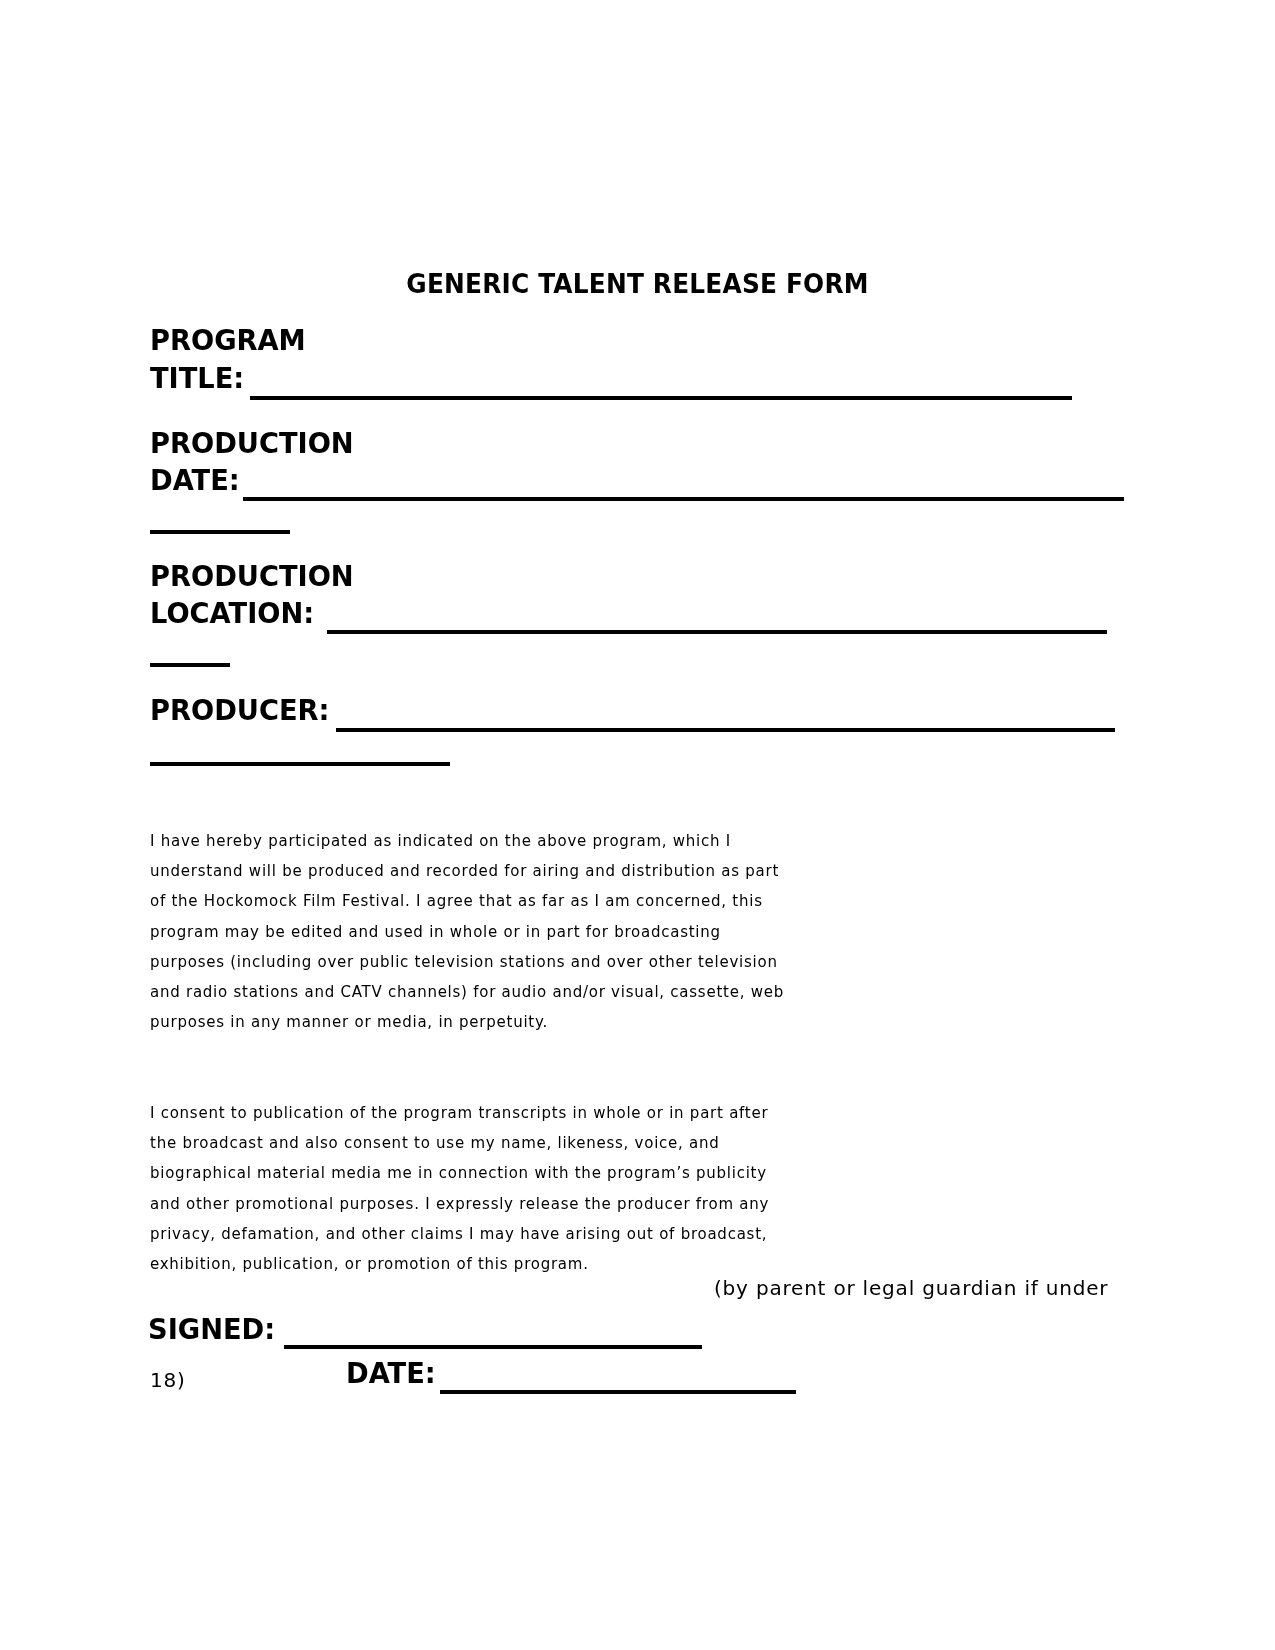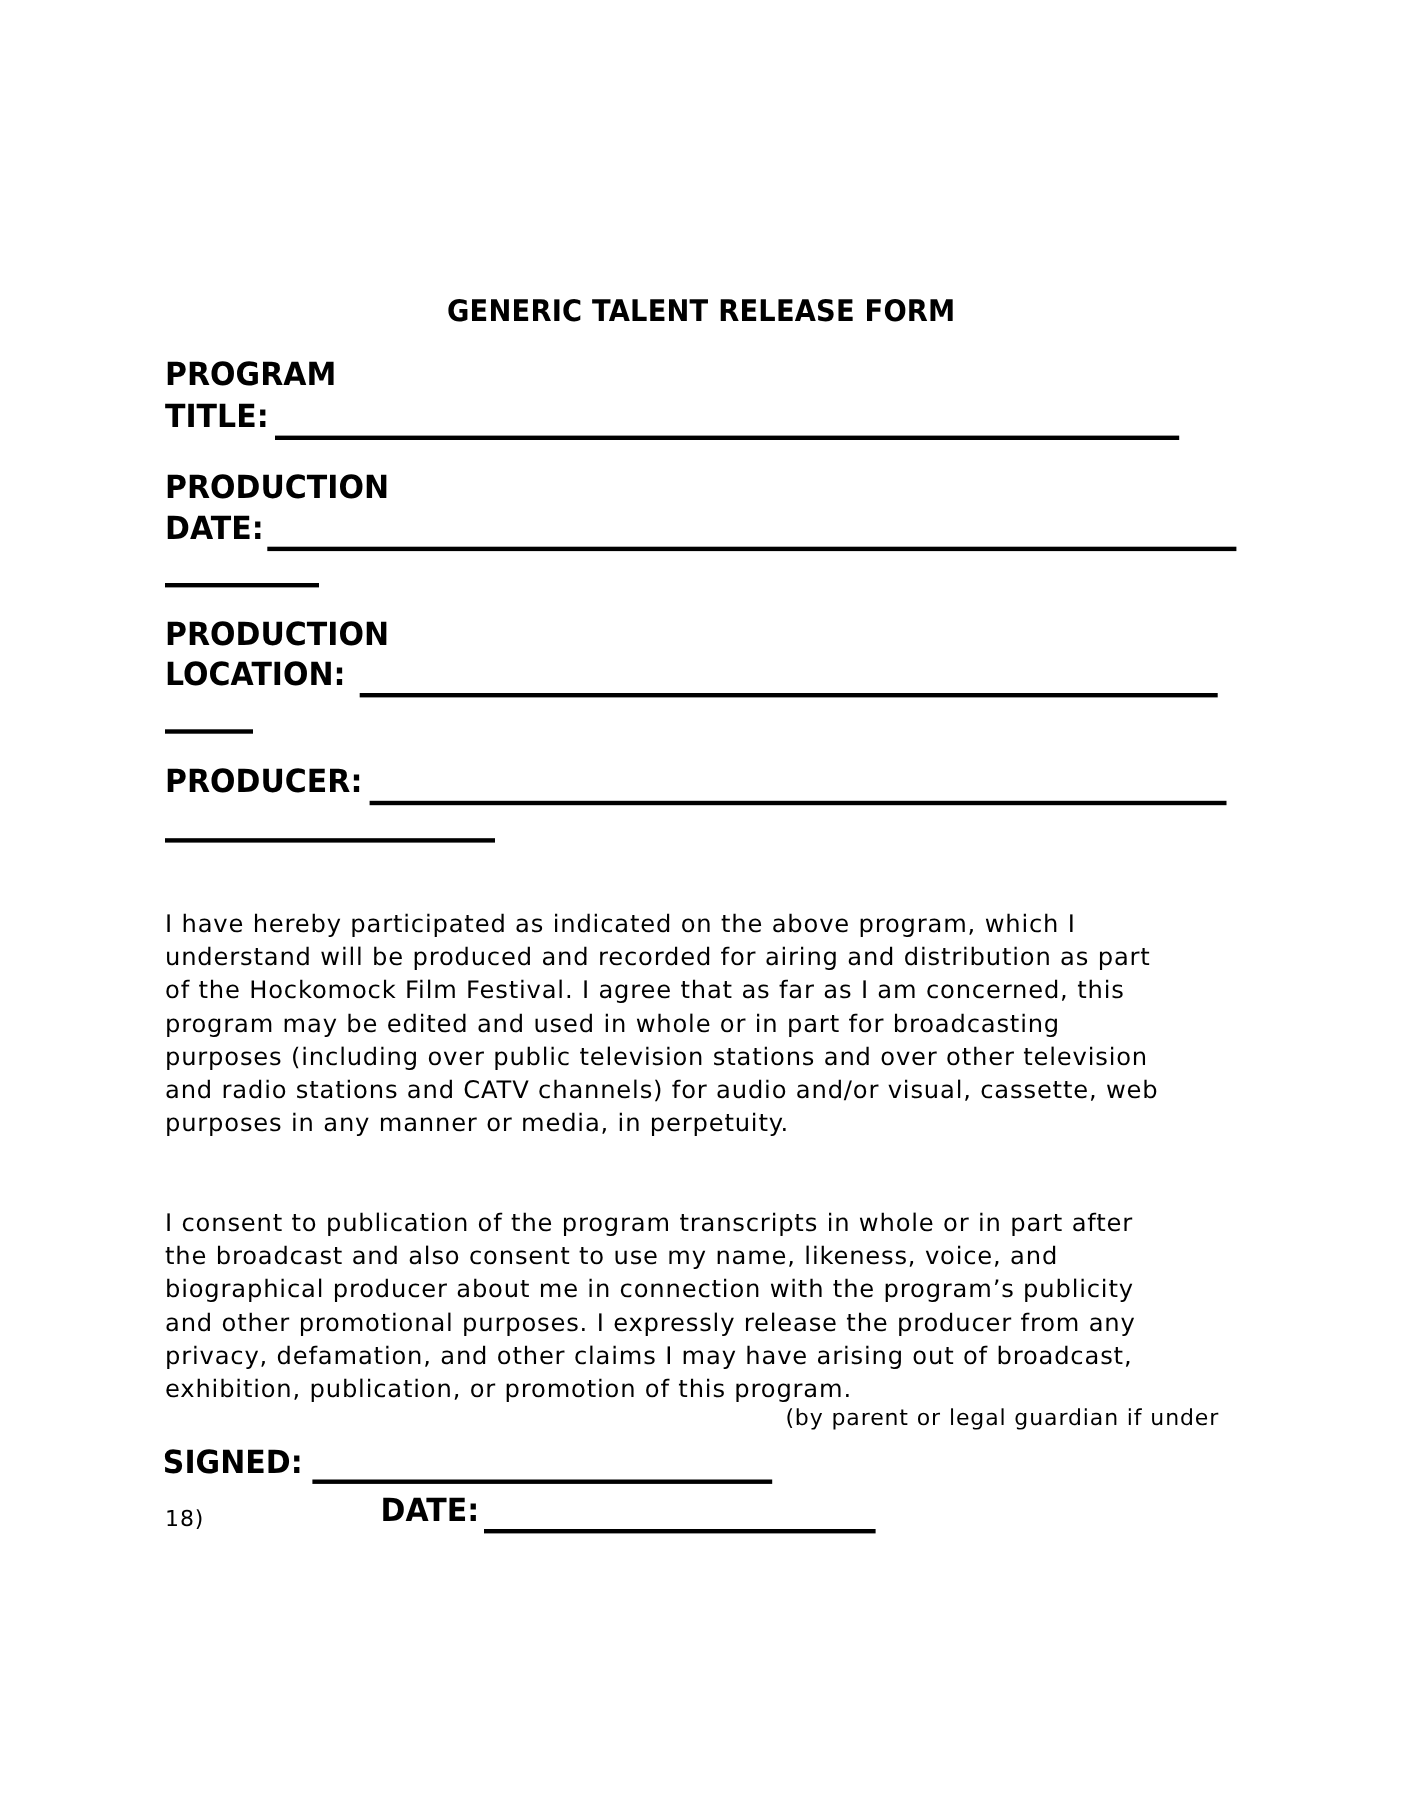--- a/index.html
+++ b/index.html
@@ -4,21 +4,21 @@
 <style>
   html, body { margin: 0; padding: 0; background: #ffffff; }
   body { width: 1275px; height: 1650px; position: relative; overflow: hidden;
          font-family: "DejaVu Sans", "Liberation Sans", sans-serif; color: #000; }
   .page { position: absolute; left: 0; top: 0; width: 1244px; height: 1650px; }
   .title { position: absolute; top: 268px; left: 0; width: 1275px; text-align: center;
            font-weight: bold; font-size: 27px; letter-spacing: 0.2px; transform: scaleX(0.92); }
   .lbl { position: absolute; left: 150px; font-weight: bold; font-size: 29px; line-height: 37px;
          white-space: nowrap; transform-origin: left center; transform: scaleX(0.94); }
   .line { position: absolute; height: 4px; background: #000; }
-  .para { position: absolute; left: 150px; width: 1000px; font-size: 22px; line-height: 30.2px;
+  .para { position: absolute; left: 150px; width: 1000px; font-size: 15px; line-height: 30.2px;
           letter-spacing: 0.75px; }
   .para p { margin: 0; white-space: nowrap; }
   .sign { position: absolute; font-weight: bold; font-size: 29px; white-space: nowrap;
           transform-origin: left center; transform: scaleX(0.94); }
   .small { position: absolute; font-size: 20px; letter-spacing: 0.8px; white-space: nowrap; }
 </style>
 </head>
 <body>
 
 <div class="page">
@@ -49,21 +49,21 @@
     <p>of the Hockomock Film Festival. I agree that as far as I am concerned, this</p>
     <p>program may be edited and used in whole or in part for broadcasting</p>
     <p>purposes (including over public television stations and over other television</p>
     <p>and radio stations and CATV channels) for audio and/or visual, cassette, web</p>
     <p>purposes in any manner or media, in perpetuity.</p>
   </div>
 
   <div class="para" style="top:1098px">
     <p>I consent to publication of the program transcripts in whole or in part after</p>
     <p>the broadcast and also consent to use my name, likeness, voice, and</p>
-    <p>biographical producer about me in connection with the program’s publicity</p>
+    <p>biographical material media me in connection with the program’s publicity</p>
     <p>and other promotional purposes. I expressly release the producer from any</p>
     <p>privacy, defamation, and other claims I may have arising out of broadcast,</p>
     <p>exhibition, publication, or promotion of this program.</p>
   </div>
 
   <div class="sign" style="left:148px; top:1312px">SIGNED:</div>
   <div class="line" style="left:284px; width:418px; top:1345px"></div>
   <div class="small" style="left:714px; top:1276px">(by parent or legal guardian if under</div>
   <div class="small" style="left:150px; top:1368px">18)</div>
   <div class="sign" style="left:346px; top:1356px">DATE:</div>

